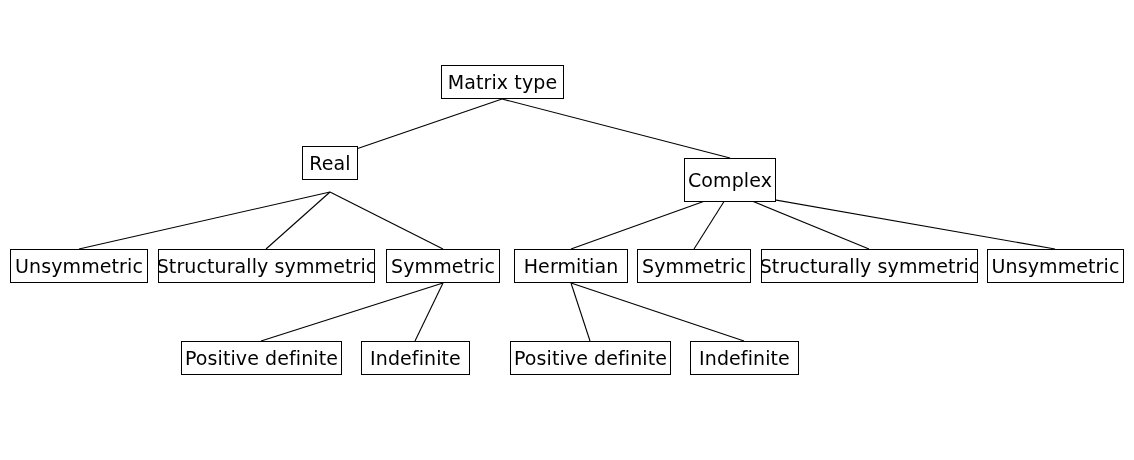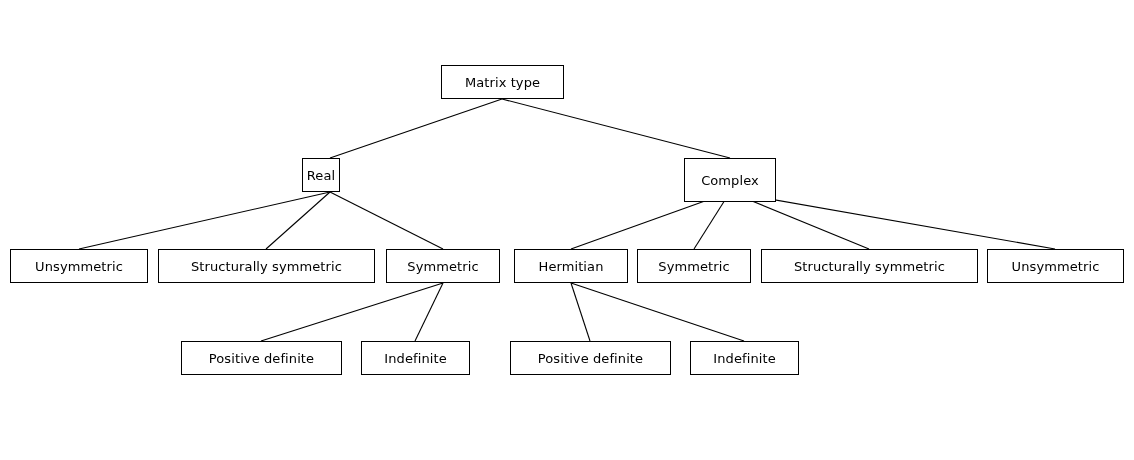--- a/index.html
+++ b/index.html
@@ -35,21 +35,21 @@
     position: absolute;
     box-sizing: border-box;
     border: 1.6px solid #000000;
     background: #ffffff;
     display: flex;
     align-items: center;
     justify-content: center;
     white-space: nowrap;
   }
   .node-label {
-    font-size: 13px;
+    font-size: 19px;
     line-height: 1;
     color: #000000;
     letter-spacing: 0.1px;
     padding: 0 2px;
   }
 </style>
 </head>
 <body>
 
 <div id="diagram-root" style="background: rgb(255, 255, 255); width: 1134px; height: 460px;">
@@ -65,21 +65,21 @@
       <line x1="730" y1="192" x2="1055" y2="249" stroke="#000000"></line>
       <line x1="443" y1="283" x2="261" y2="341" stroke="#000000"></line>
       <line x1="443" y1="283" x2="415" y2="341" stroke="#000000"></line>
       <line x1="571" y1="283" x2="590" y2="341" stroke="#000000"></line>
       <line x1="571" y1="283" x2="744" y2="341" stroke="#000000"></line>
     </svg>
   <div id="node-layer">
       <div class="node" style="left: 441px; top: 65px; width: 123px; height: 34px; background: rgb(255, 255, 255); border-color: rgb(0, 0, 0);">
         <span class="node-label" style="color: rgb(0, 0, 0);">Matrix type</span>
       </div>
-      <div class="node" style="left: 302px; top: 158px; width: 38px; height: 34px; background: rgb(255, 255, 255); border-color: rgb(0, 0, 0);">
+      <div class="node" style="left: 302px; top: 146px; width: 56px; height: 34px; background: rgb(255, 255, 255); border-color: rgb(0, 0, 0);">
         <span class="node-label" style="color: rgb(0, 0, 0);">Real</span>
       </div>
       <div class="node" style="left: 684px; top: 158px; width: 92px; height: 44px; background: rgb(255, 255, 255); border-color: rgb(0, 0, 0);">
         <span class="node-label" style="color: rgb(0, 0, 0);">Complex</span>
       </div>
       <div class="node" style="left: 10px; top: 249px; width: 138px; height: 34px; background: rgb(255, 255, 255); border-color: rgb(0, 0, 0);">
         <span class="node-label" style="color: rgb(0, 0, 0);">Unsymmetric</span>
       </div>
       <div class="node" style="left: 158px; top: 249px; width: 217px; height: 34px; background: rgb(255, 255, 255); border-color: rgb(0, 0, 0);">
         <span class="node-label" style="color: rgb(0, 0, 0);">Structurally symmetric</span>

